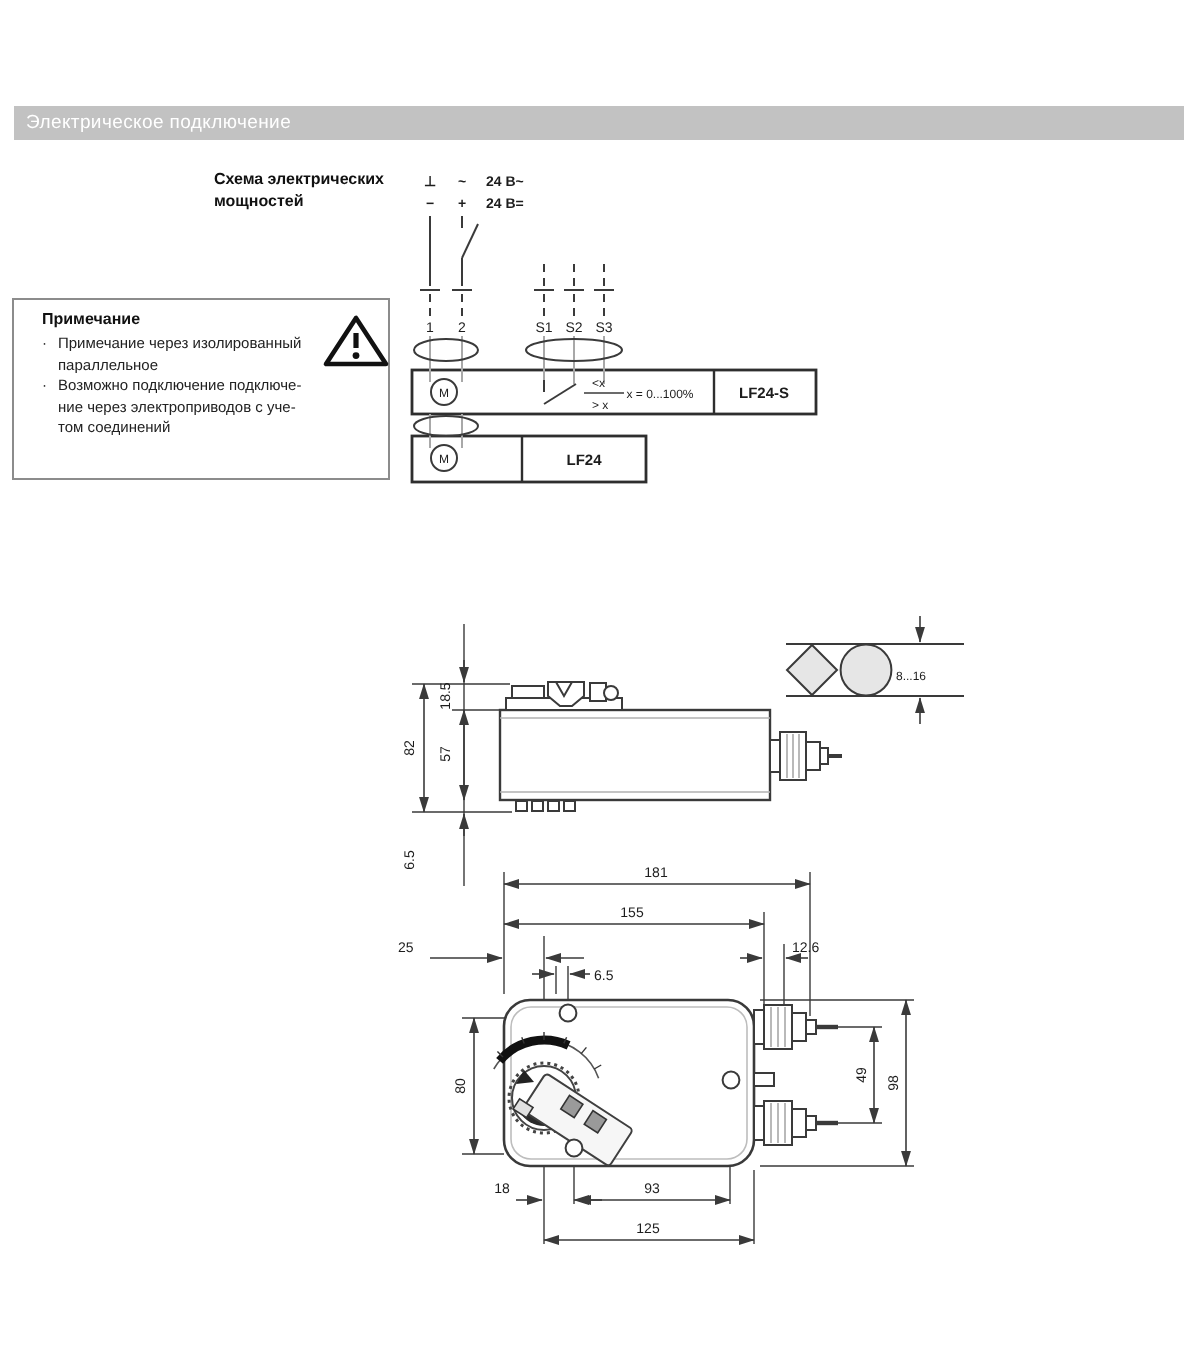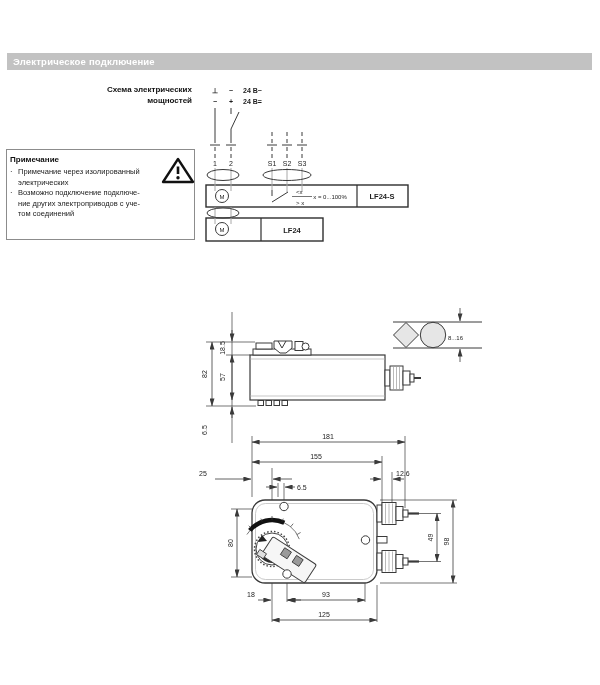--- a/index.html
+++ b/index.html
@@ -1,26 +1,26 @@
 <!DOCTYPE html>
 <html><head>
 <meta charset="utf-8">
 <style>
   html,body{margin:0;padding:0;background:#fff;}
   .canvas{position:relative;width:600px;height:685px;background:#fff;overflow:hidden;
           font-family:"Liberation Sans",sans-serif;color:#1d1d1d;}
   .bar{position:absolute;left:7px;width:585px;height:17px;background:#c2c2c2;
-       color:#fff;font-weight:bold;font-size:9.5px;line-height:17px;padding-left:6px;
+       color:#fff;font-weight:normal;font-size:9.5px;line-height:17px;padding-left:6px;
        box-sizing:border-box;letter-spacing:.2px;}
   .bar1{top:53px;}
   .bar2{top:268px;}
-  .schematic-label{position:absolute;top:84px;right:408px;text-align:right;
+  .schematic-label{position:absolute;top:84px;right:408px;
        font-weight:bold;font-size:8px;line-height:11px;color:#111;white-space:nowrap;}
   .note-box{position:absolute;left:6px;top:149px;width:189px;height:91px;
-       border:1px solid #8c8c8c;box-sizing:border-box;padding:5px 7px 0 3px;}
+       border:1px solid #8c8c8c;box-sizing:border-box;padding:5px 7px 0 14px;}
   .note-title{font-weight:bold;font-size:8px;margin-bottom:3px;color:#111;}
   .note-item{display:flex;font-size:7.5px;line-height:10.6px;color:#222;}
   .note-item .bullet{width:8px;flex:0 0 8px;}
   .warn{position:absolute;left:153px;top:6px;}
   svg.draw{position:absolute;left:0;top:0;}
   svg text{font-family:"Liberation Sans",sans-serif;fill:#1d1d1d;}
   .dimtxt{font-size:7px;}
   .lbl{font-size:7px;}
   .boldlbl{font-size:7px;font-weight:bold;}
   .model{font-size:7.5px;font-weight:bold;}
@@ -37,28 +37,28 @@
     <div>Схема электрических</div>
     <div>мощностей</div>
   </div>
 
   <div class="note-box">
     <div class="note-title">Примечание</div>
     <div class="note-item">
       <span class="bullet">·</span>
       <div>
         <div>Примечание через изолированный</div>
-        <div>электрических</div>
+        <div>параллельное</div>
       </div>
     </div>
     <div class="note-item">
       <span class="bullet">·</span>
       <div>
         <div>Возможно подключение подключе-</div>
-        <div>ние других электроприводов с уче-</div>
+        <div>ние через электроприводов с уче-</div>
         <div>том соединений</div>
       </div>
     </div>
     <svg class="warn" width="36" height="30">
       <polygon points="18,3 3,26 33,26" fill="#fff" stroke="#111" stroke-width="2.3" stroke-linejoin="round"></polygon>
       <line x1="18" y1="10.5" x2="18" y2="18" stroke="#111" stroke-width="2.6"></line>
       <circle cx="18" cy="21.8" r="1.7" fill="#111"></circle>
     </svg>
   </div>
 

